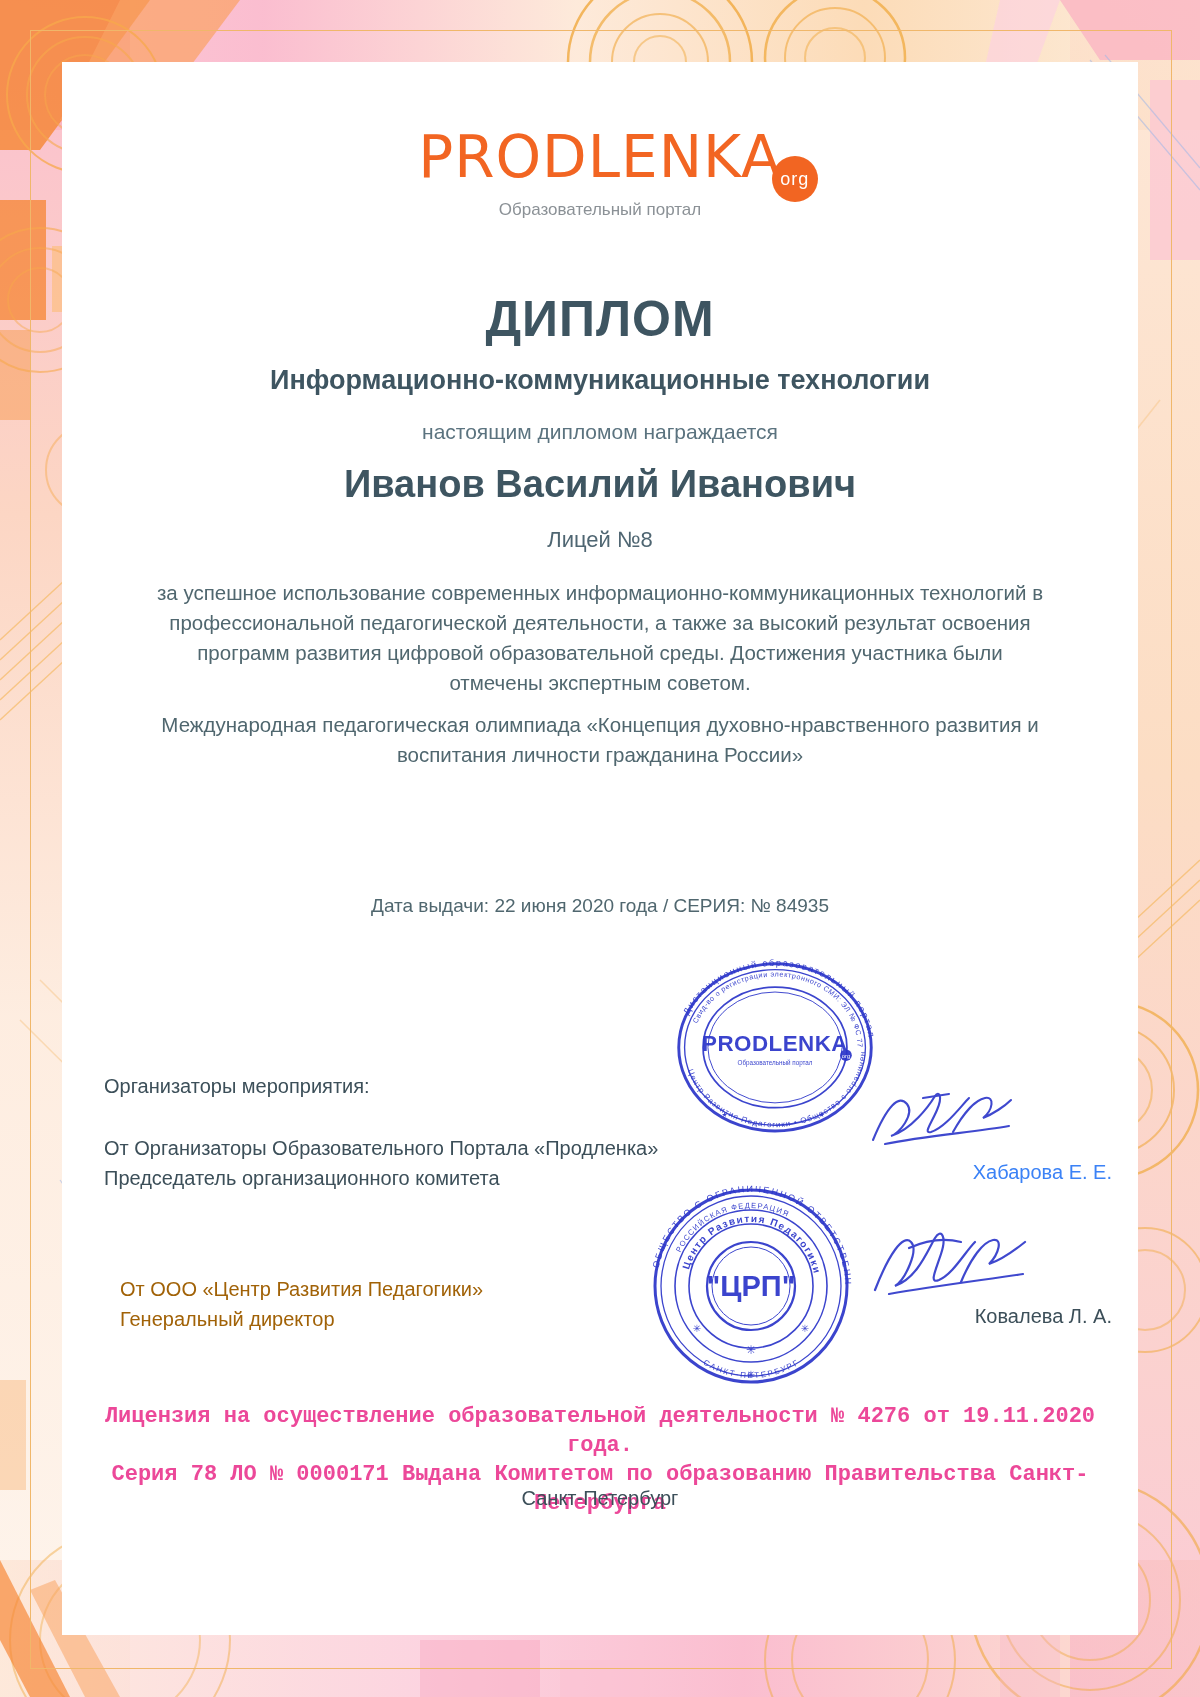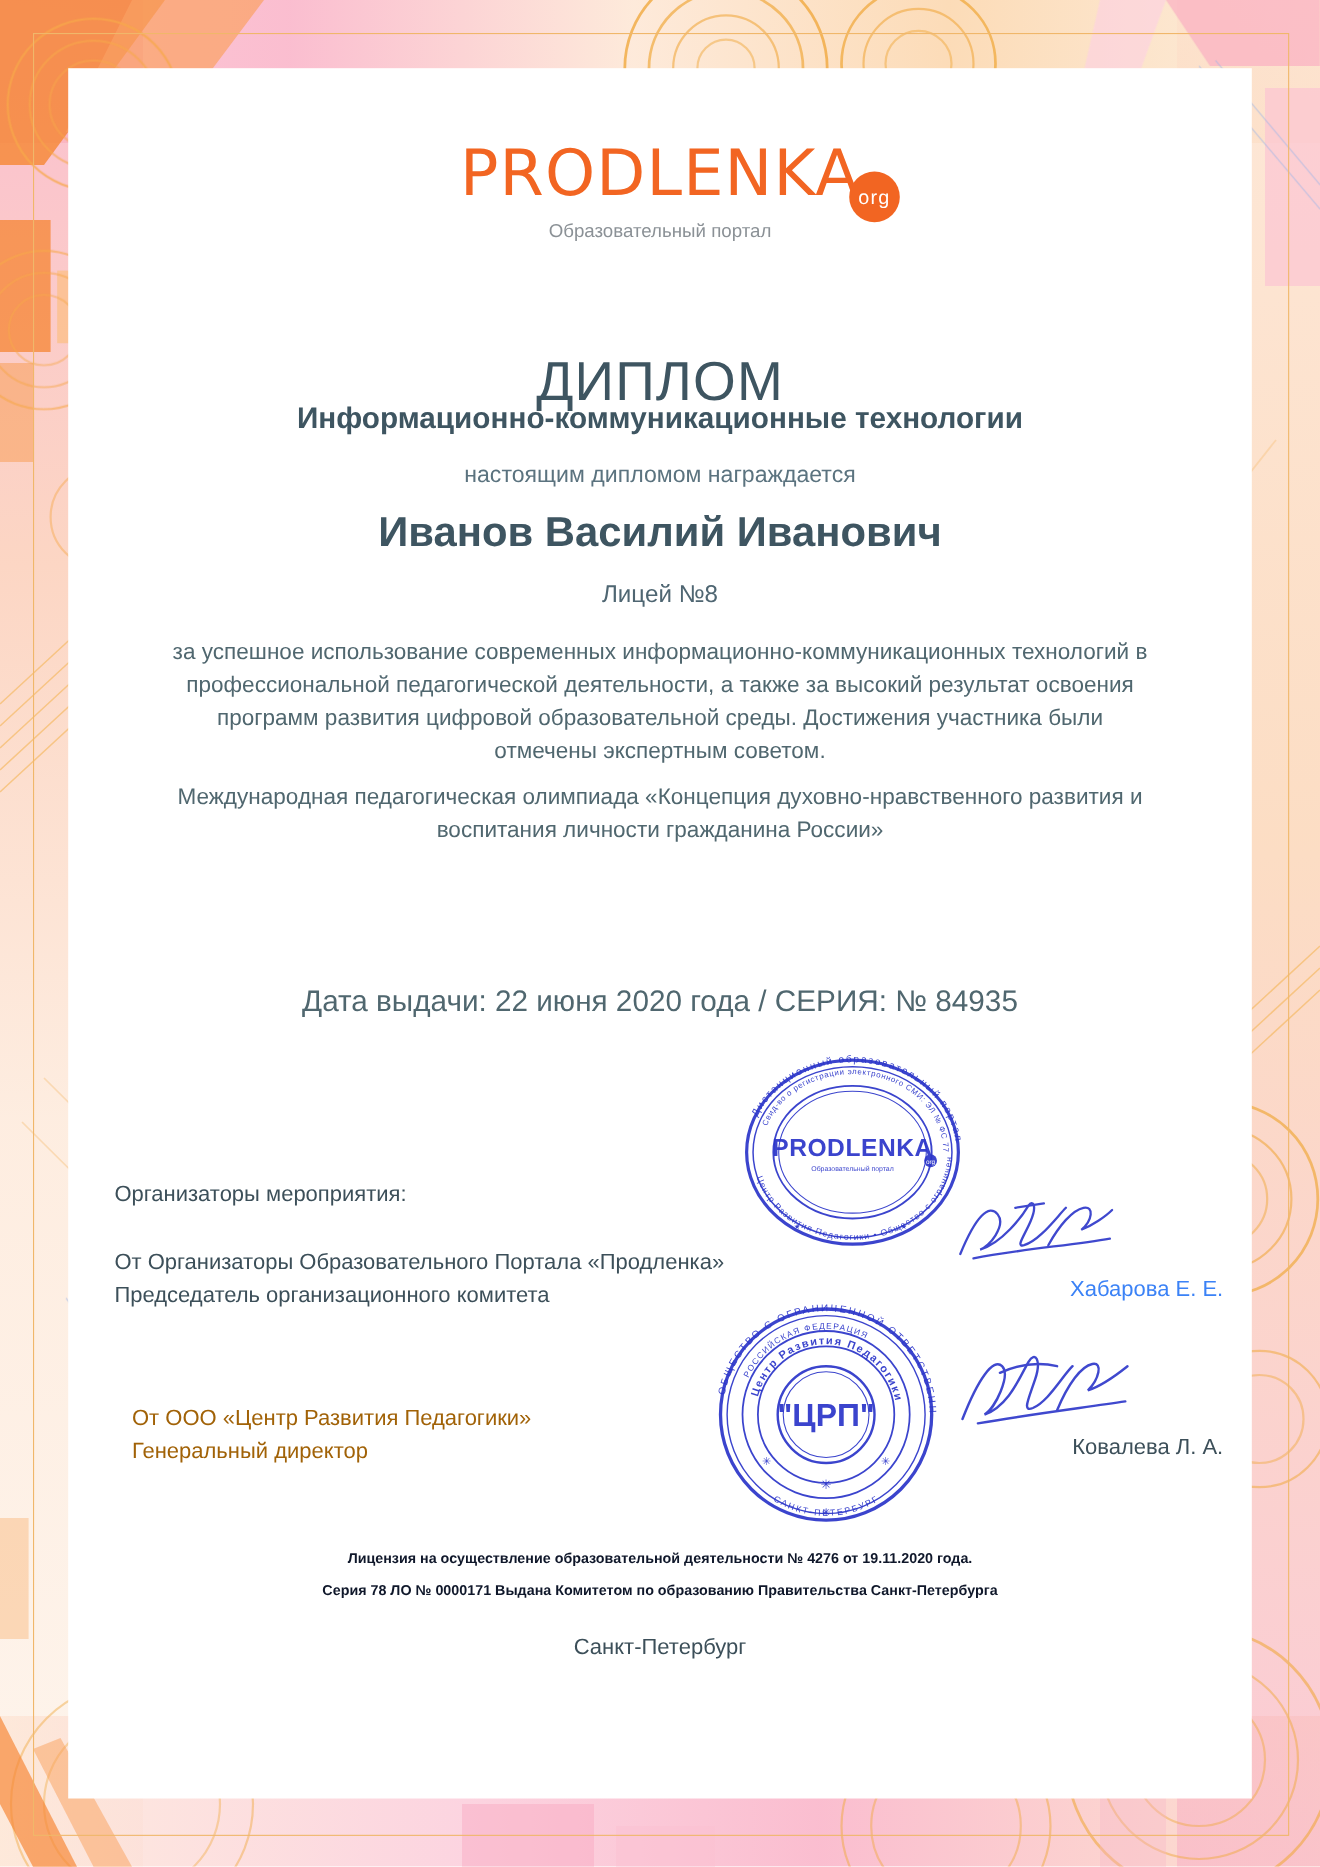--- a/index.html
+++ b/index.html
@@ -96,25 +96,24 @@
     color: #8b9196;
     font-family: "Liberation Sans", sans-serif;
   }
 
   .title {
     position: absolute;
     left: 0; top: 290px;
     width: 1200px;
     text-align: center;
     font-size: 50px;
-    font-weight: normal;
+    font-weight: bold;
     color: #3e5561;
     letter-spacing: 1px;
     font-family: "Liberation Sans", sans-serif;
-    margin-top: 28px;
   }
   .subject {
     position: absolute;
     left: 0; top: 365px;
     width: 1200px;
     text-align: center;
     font-size: 27px;
     font-weight: bold;
     color: #3e5561;
     font-family: "Liberation Sans", sans-serif;
@@ -159,21 +158,21 @@
     font-family: "Liberation Sans", sans-serif;
   }
   .para-1 { top: 578px; }
   .para-2 { top: 710px; }
   .para-3 { top: 790px; }
   .issue-line {
     position: absolute;
     left: 150px; top: 895px;
     width: 900px;
     text-align: center;
-    font-size: 27px;
+    font-size: 19px;
     color: #50676f;
     font-family: "Liberation Sans", sans-serif;
   }
 
   
   .organizers-label {
     position: absolute;
     left: 104px; top: 1075px;
     font-size: 20px;
     color: #3c4f59;
@@ -209,25 +208,25 @@
     color: #3c4f59;
     font-family: "Liberation Sans", sans-serif;
   }
 
   
   .license {
     position: absolute;
     left: 100px; top: 1402px;
     width: 1000px;
     text-align: center;
-    font-size: 13px;
+    font-size: 22px;
     line-height: 29px;
     font-weight: bold;
-    color: #0f172a;
-    font-family: Liberation Sans, sans-serif;
+    color: #ec4899;
+    font-family: Liberation Mono, monospace;
   }
   .city {
     position: absolute;
     left: 100px; top: 1487px;
     width: 1000px;
     text-align: center;
     font-size: 20px;
     color: #3c4f59;
     font-family: "Liberation Sans", sans-serif;
   }

